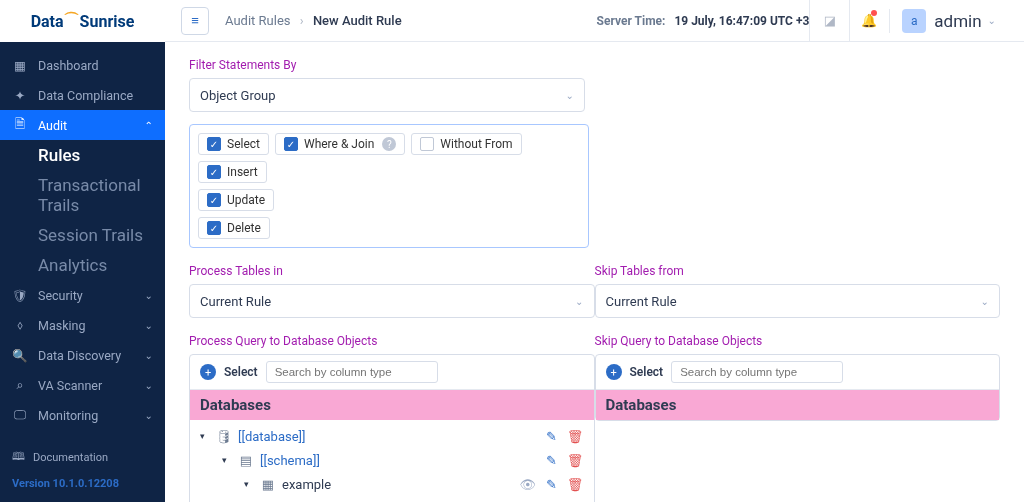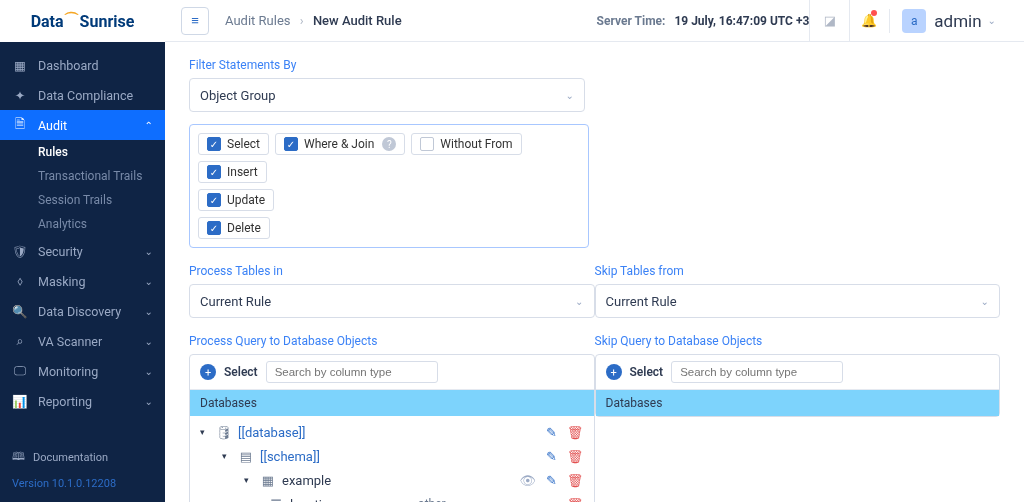--- a/index.html
+++ b/index.html
@@ -9,60 +9,60 @@
   .sidebar { width: 165px; background: #0f2445; color: #9aa9c4; display: flex; flex-direction: column; flex-shrink: 0; }
   .logo-section { height: 42px; background: #fff; display: flex; align-items: center; justify-content: center; }
   .logo { font-size: 16px; font-weight: 700; color: #003a79; display: flex; align-items: center; }
   .logo .arc { color: #f5a623; position: relative; top: -1px; }
   .nav { flex: 1; overflow-y: auto; padding-top: 8px; }
   .nav-item { display: flex; align-items: center; padding: 7px 12px; font-size: 12.5px; color: #9aa9c4; cursor: pointer; position: relative; }
   .nav-item .icon { width: 16px; height: 16px; margin-right: 10px; display: inline-flex; align-items: center; justify-content: center; }
   .nav-item.active { background: #0e6eff; color: #fff; }
   .nav-item .chev { margin-left: auto; font-size: 10px; }
   .nav-sub { padding-left: 36px; }
-  .nav-sub .sub-item { padding: 5px 12px 5px 2px; font-size: 12px; color: #788aa8; cursor: pointer; }
+  .nav-sub .sub-item { padding: 5px 12px 5px 2px; font-size: 17px; color: #788aa8; cursor: pointer; }
   .nav-sub .sub-item.active { color: #fff; font-weight: 500; }
   .sidebar-footer { padding: 12px; font-size: 11px; }
   .sidebar-footer .doc { display:flex; align-items:center; gap:8px; color:#9aa9c4; margin-bottom:10px; cursor:pointer; }
-  .sidebar-footer .version { color: #2c6cc6; font-size: 11px; }
+  .sidebar-footer .version { color: #2c6cc6; font-size: 11px; font-weight: bold; }
   
   .main { flex: 1; display: flex; flex-direction: column; min-width: 0; }
   .topbar { height: 42px; border-bottom: 1px solid #e5e9f0; display: flex; align-items: center; padding: 0 16px; }
   .collapse-btn { width: 28px; height: 28px; border: 1px solid #cfd8e6; border-radius: 4px; display: flex; align-items: center; justify-content: center; color: #2c6cc6; margin-right: 16px; cursor:pointer; }
   .breadcrumb { color: #6b7a90; font-size: 13px; }
   .breadcrumb .sep { margin: 0 6px; color: #b0b8c6; }
   .breadcrumb .cur { color: #2f3b52; font-weight: 500; }
   .topbar .spacer { flex: 1; }
   .server-time { font-size: 12px; color: #6b7a90; font-weight: bold; }
   .server-time .val { color: #2f3b52; margin-left: 6px; }
   .top-icon-btn { width: 40px; height: 42px; display: flex; align-items: center; justify-content: center; color:#b0b8c6; border-left: 1px solid #e5e9f0; cursor:pointer; position:relative; }
   .bell-dot { position:absolute; top:10px; right:12px; width:6px; height:6px; background:#ff5050; border-radius:50%; }
   .user-chip { display:flex; align-items:center; padding:0 12px; border-left:1px solid #e5e9f0; cursor:pointer; }
   .avatar { width:24px; height:24px; background:#b9d3ff; color:#2c6cc6; border-radius:4px; display:flex; align-items:center; justify-content:center; font-size:12px; margin-right:8px; }
   .user-name { font-size:17px; color:#2f3b52; margin-right:6px; }
   
   .content { flex:1; overflow-y:auto; padding: 16px 24px; background:#fff; }
-  .section-label { font-size: 12px; color:#3b82f6; margin-bottom:6px; }
+  .section-label { font-size: 12px; color:#a21caf; margin-bottom:6px; }
   .row { display:flex; }
   .col { flex:1; min-width:0; }
   .select-box { height:34px; border:1px solid #d7dde8; border-radius:4px; display:flex; align-items:center; padding:16px 10px; font-size:13px; color:#2f3b52; cursor:pointer; }
   .select-box .chev { margin-left:auto; color:#9aa9c4; font-size:10px; }
   .stmt-box { border:1px solid #a8c7ff; border-radius:4px; padding:8px; margin-top:12px; width:400px; background:#fff; }
   .stmt-row { display:flex; gap:6px; margin-bottom:6px; flex-wrap:wrap; }
   .stmt-row:last-child { margin-bottom:0; }
   .chip { display:inline-flex; align-items:center; border:1px solid #d7dde8; border-radius:3px; padding:3px 8px; font-size:12px; gap:6px; cursor:pointer; }
   .cbox { width:14px; height:14px; border:1px solid #c0c8d6; border-radius:2px; display:inline-flex; align-items:center; justify-content:center; font-size:10px; background:#fff; }
   .cbox.checked { background:#2c6cc6; border-color:#2c6cc6; color:#fff; }
   .help-icon { width:14px; height:14px; border-radius:50%; background:#c0c8d6; color:#fff; font-size:10px; display:inline-flex; align-items:center; justify-content:center; margin-left:2px; }
   .obj-panel { border:1px solid #d7dde8; border-radius:4px; margin-top:6px; }
   .obj-head { display:flex; align-items:center; padding:6px 10px; gap:8px; border-bottom:1px solid #e5e9f0; }
   .add-btn { width:16px; height:16px; border-radius:50%; background:#2c6cc6; color:#fff; display:inline-flex; align-items:center; justify-content:center; font-size:11px; cursor:pointer; }
   .sel-label { font-size:12px; font-weight:600; color:#2f3b52; }
   .search-input { flex:0 0 150px; border:1px solid #d7dde8; border-radius:3px; padding:4px 8px; font-size:11.5px; color:#6b7a90; }
-  .obj-subhead { background:#7dd3fc; padding:6px 10px; font-size:12px; font-weight:400; color:#2f3b52; }
+  .obj-subhead { background:#f9a8d4; padding:6px 10px; font-size:15px; font-weight:700; color:#2f3b52; }
   .tree { padding: 4px 0; }
   .tree-row { display:flex; align-items:center; padding:4px 10px; font-size:13px; color:#2f3b52; }
   .tree-row .exp { width:10px; color:#2f3b52; font-size:9px; margin-right:6px; }
   .tree-row .ti { width:16px; height:16px; margin-right:6px; color:#6b7a90; display:inline-flex; align-items:center; justify-content:center; }
   .tree-row .label-link { color:#2c6cc6; }
   .tree-row .tag { color:#6b7a90; font-size:12px; margin-left:auto; margin-right:40px; }
   .tree-row .acts { margin-left:auto; display:flex; gap:10px; }
   .act-edit { color:#2c6cc6; cursor:pointer; }
   .act-del { color:#e25050; cursor:pointer; }
   .act-eye { color:#9aa9c4; cursor:pointer; }

